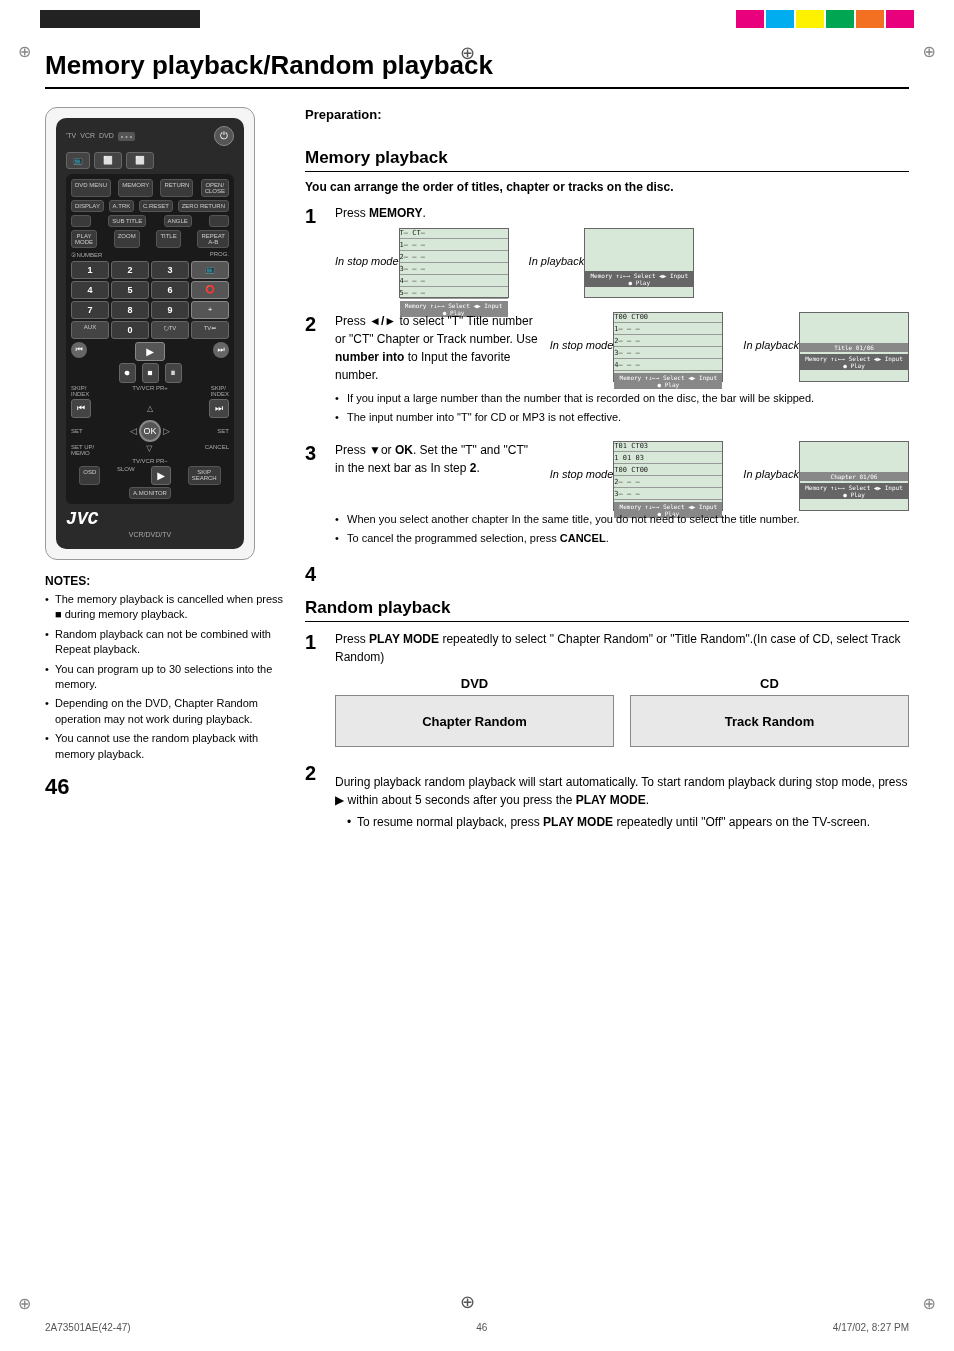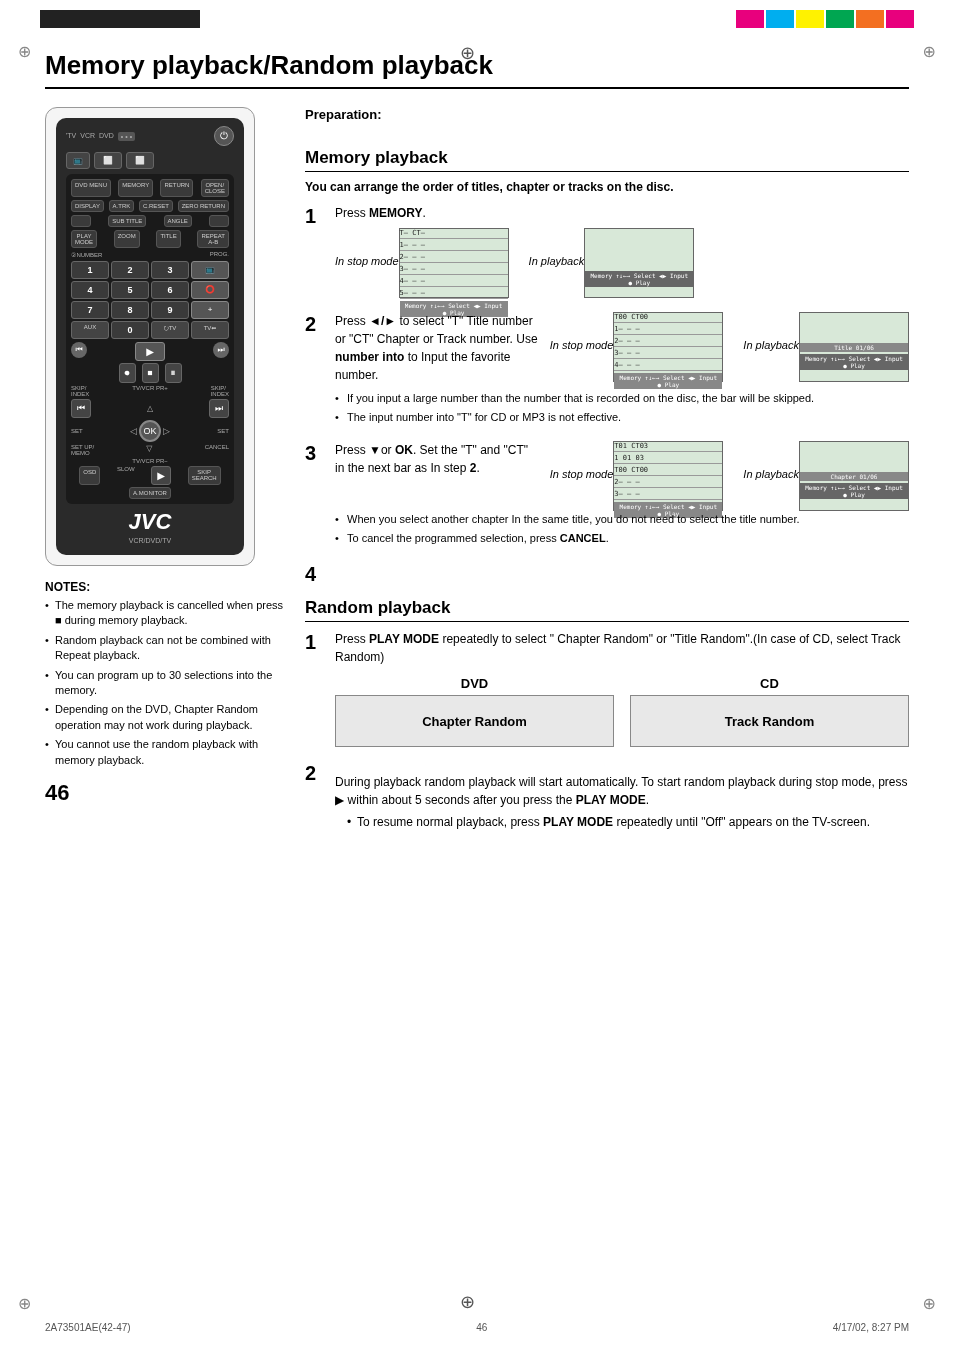--- a/index.html
+++ b/index.html
@@ -148,27 +148,27 @@
     .play-btn {
       background: #444;
       border: 1px solid #666;
       border-radius: 3px;
       color: #fff;
       font-size: 10px;
       padding: 3px 5px;
     }
 
     .jvc-logo {
-      text-align: center;
-      font-size: 22px;
+      text-align: left;
+      font-size: 18px;
       font-weight: bold;
       color: #fff;
       font-style: italic;
       margin: 5px 0 2px;
-      font-family: Liberation Sans, sans-serif;
+      font-family: Liberation Mono, monospace;
     }
 
     .remote-subtitle {
       text-align: center;
       font-size: 7px;
       color: #aaa;
       margin-bottom: 3px;
     }
 
     

